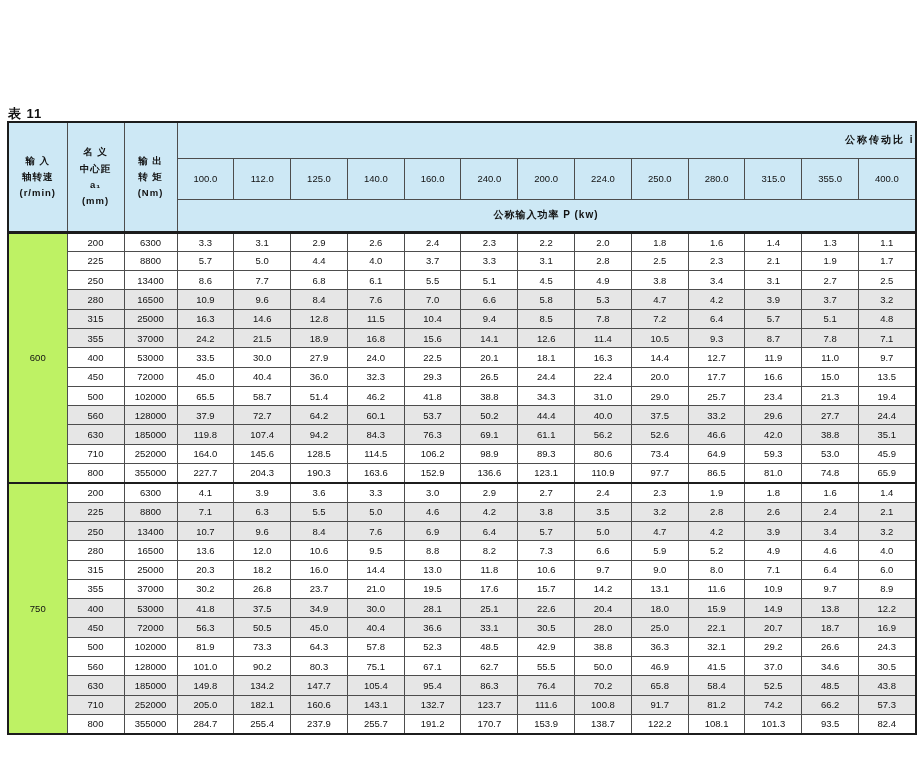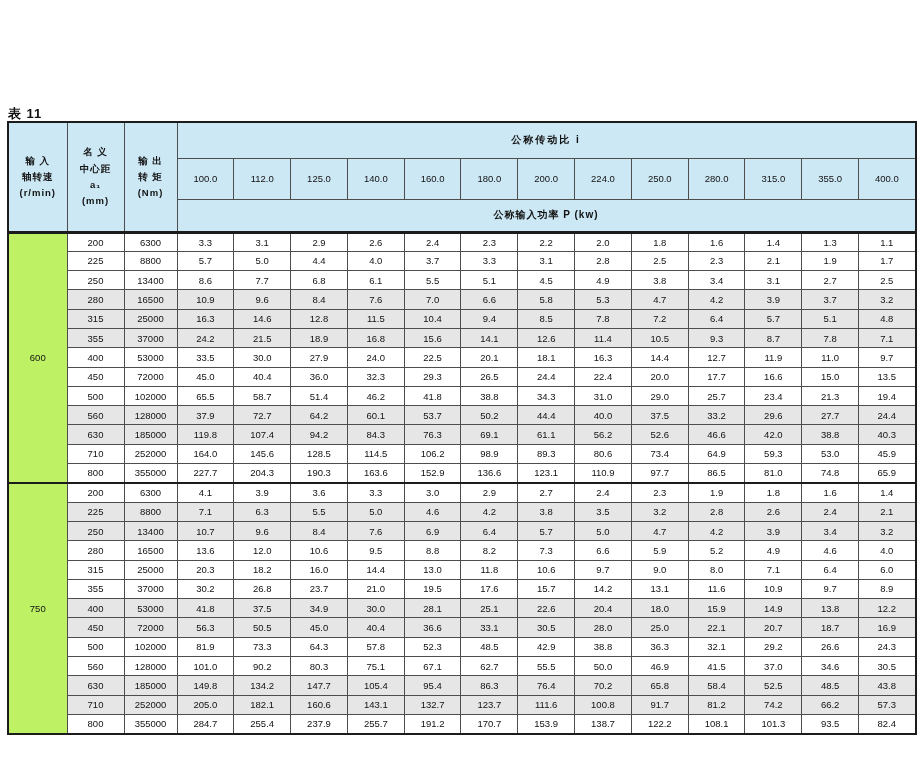--- a/index.html
+++ b/index.html
@@ -29,21 +29,21 @@
   th,td{
     border:1px solid var(--grid);
     padding:0;text-align:center;vertical-align:middle;
     font-weight:normal;color:var(--text);overflow:hidden;
   }
   thead th.blue{background:var(--header-bg);}
   th.side{
     font-size:9.5px;font-weight:bold;line-height:1.7;
     white-space:pre-line;letter-spacing:1px;
   }
-  th.ratio-title{font-size:10px;font-weight:bold;letter-spacing:2px;}
+  th.ratio-title{font-size:10px;font-weight:bold;letter-spacing:2px;text-align:right;}
   th.power-title{font-size:10px;font-weight:bold;letter-spacing:1px;}
   th.rv{font-size:9.5px;font-weight:normal;}
   tr.hr1{height:36px;}
   tr.hr2{height:41px;}
   tr.hr3{height:33px;}
   tbody tr{height:19.3px;}
   tbody td{font-size:9.5px;}
   tbody tr.shaded td{background:var(--shaded-bg);}
   tbody td.speed-cell{background:#bef264;font-size:9.5px;}
   tbody tr.first td{border-top:3px solid var(--frame);}
@@ -88,21 +88,21 @@
 转 矩
 (Nm)</th>
         <th colspan="13" class="blue ratio-title">公称传动比 i</th>
       </tr>
       <tr class="hr2">
         <th class="blue rv">100.0</th>
         <th class="blue rv">112.0</th>
         <th class="blue rv">125.0</th>
         <th class="blue rv">140.0</th>
         <th class="blue rv">160.0</th>
-        <th class="blue rv">180.0</th>
+        <th class="blue rv">240.0</th>
         <th class="blue rv">200.0</th>
         <th class="blue rv">224.0</th>
         <th class="blue rv">250.0</th>
         <th class="blue rv">280.0</th>
         <th class="blue rv">315.0</th>
         <th class="blue rv">355.0</th>
         <th class="blue rv">400.0</th>
       </tr>
       <tr class="hr3">
         <th colspan="13" class="blue power-title">公称输入功率 P (kw)</th>
@@ -288,21 +288,21 @@
           <td>94.2</td>
           <td>84.3</td>
           <td>76.3</td>
           <td>69.1</td>
           <td>61.1</td>
           <td>56.2</td>
           <td>52.6</td>
           <td>46.6</td>
           <td>42.0</td>
           <td>38.8</td>
-          <td>40.3</td>
+          <td>35.1</td>
         </tr>
         <tr>
           <td>710</td>
           <td>252000</td>
           <td>164.0</td>
           <td>145.6</td>
           <td>128.5</td>
           <td>114.5</td>
           <td>106.2</td>
           <td>98.9</td>

